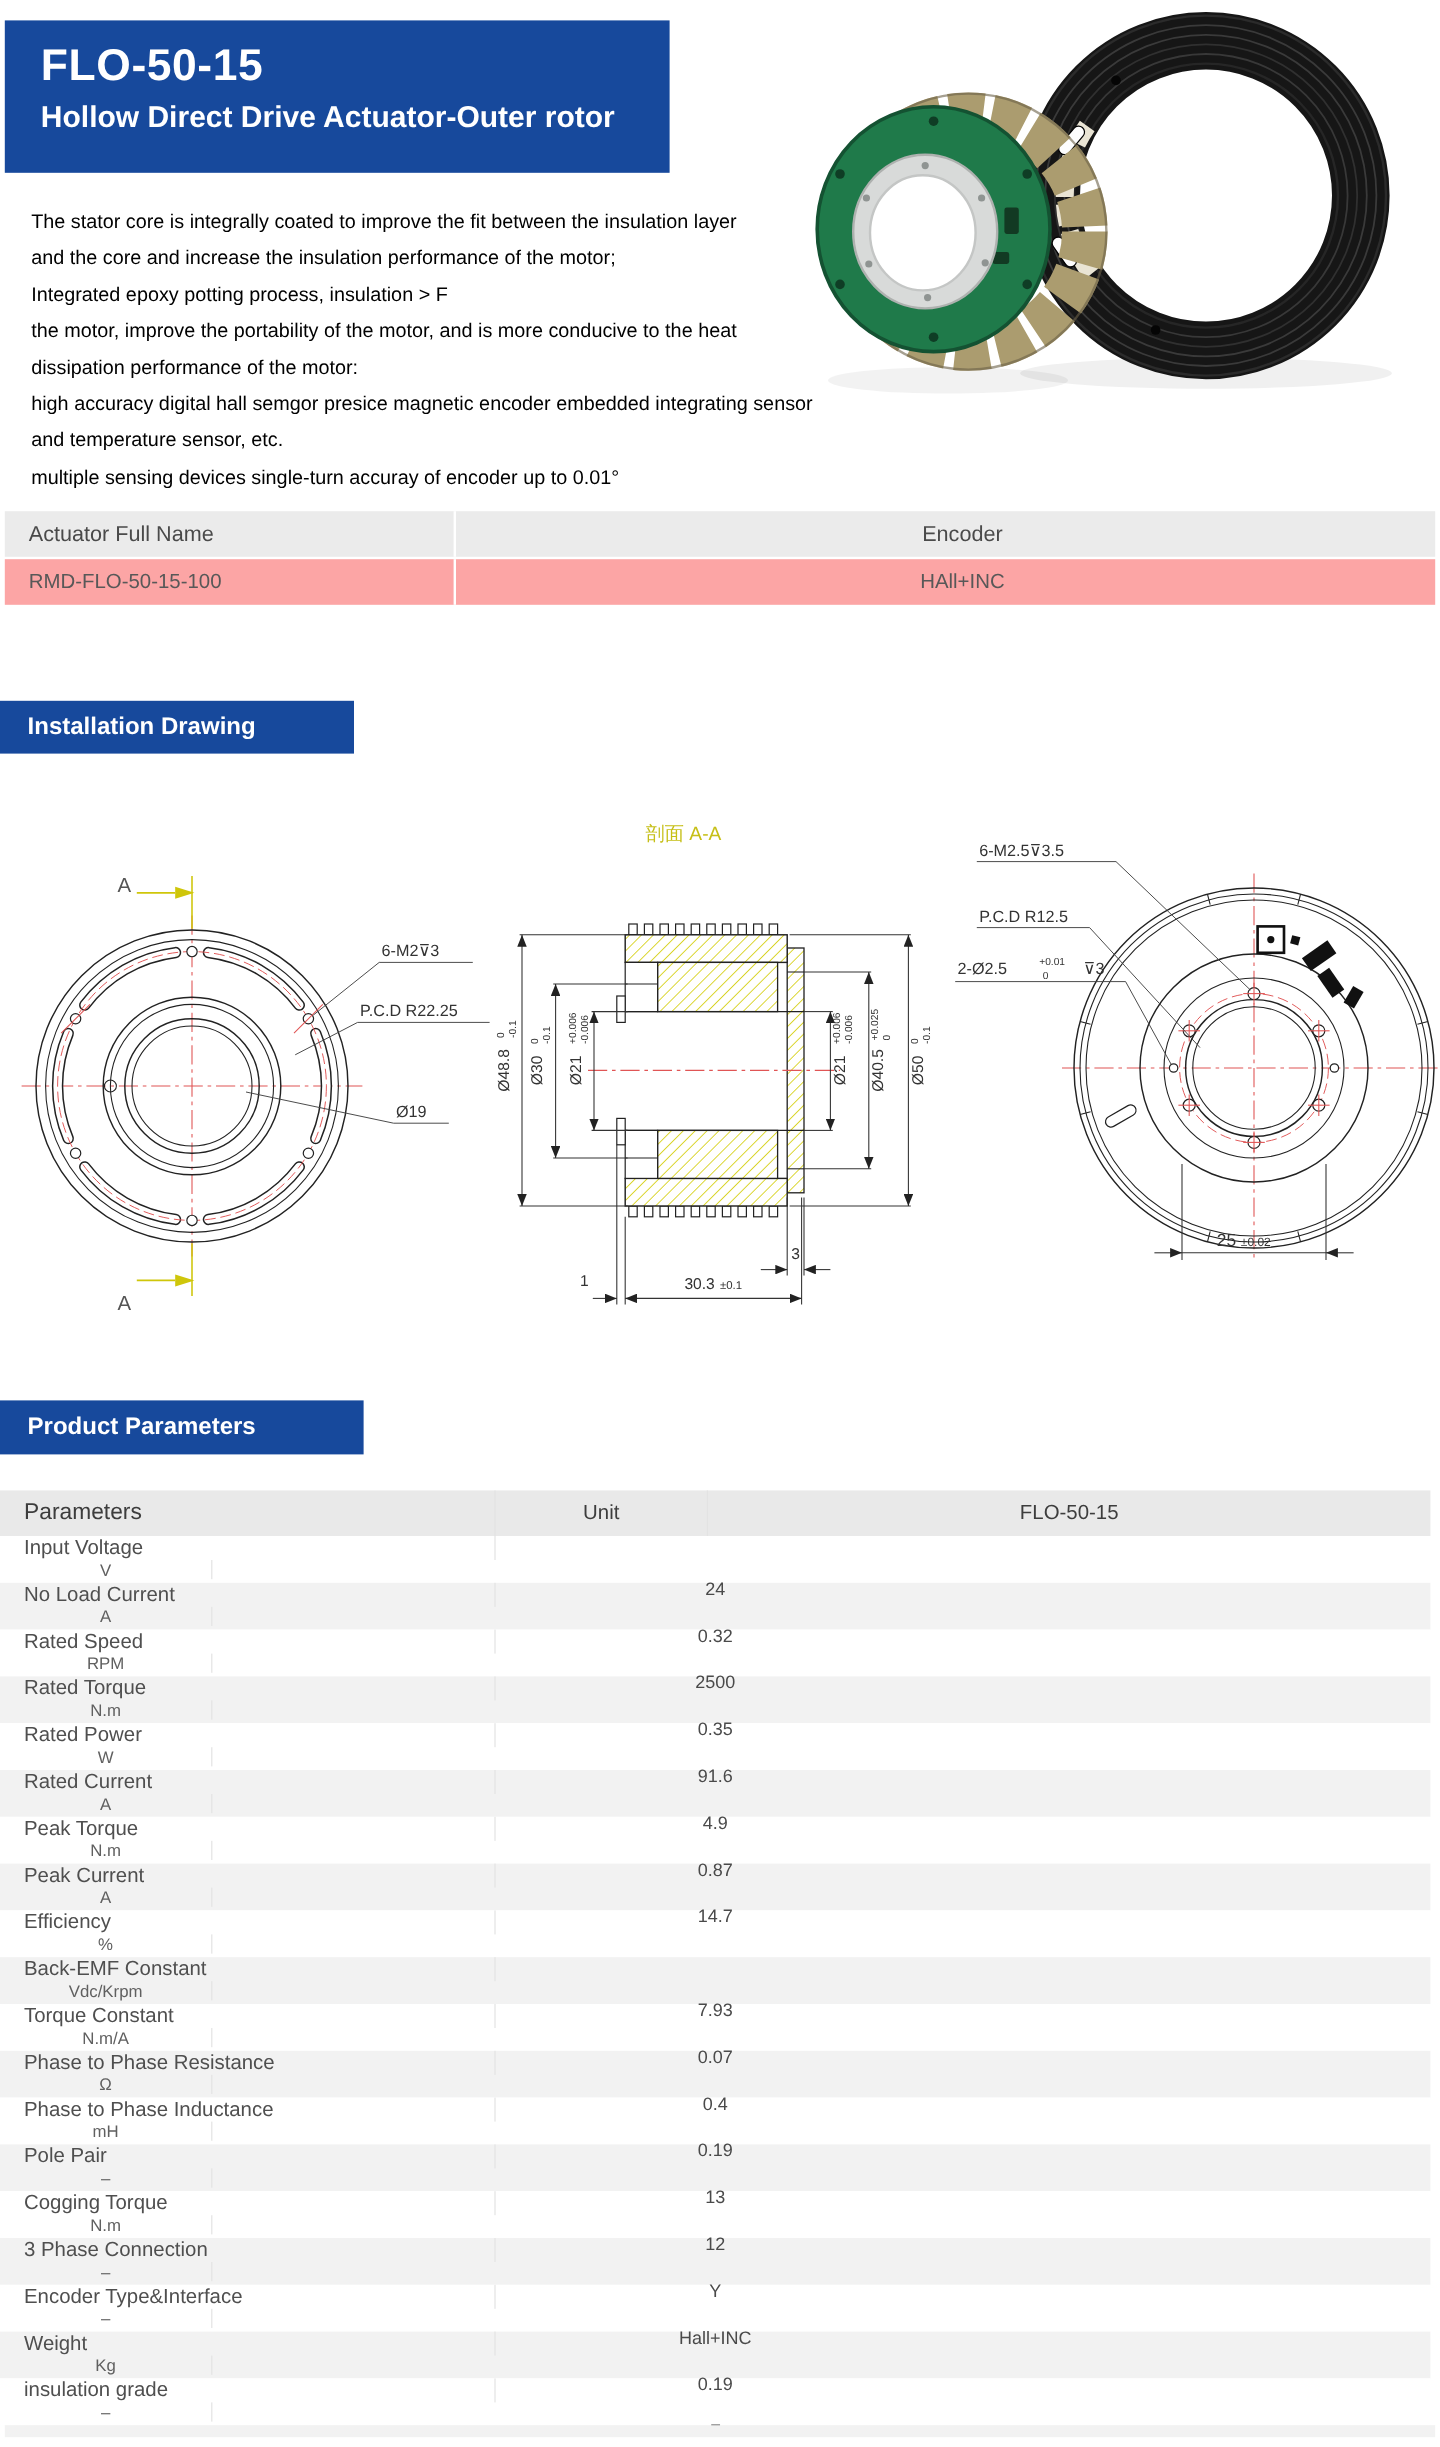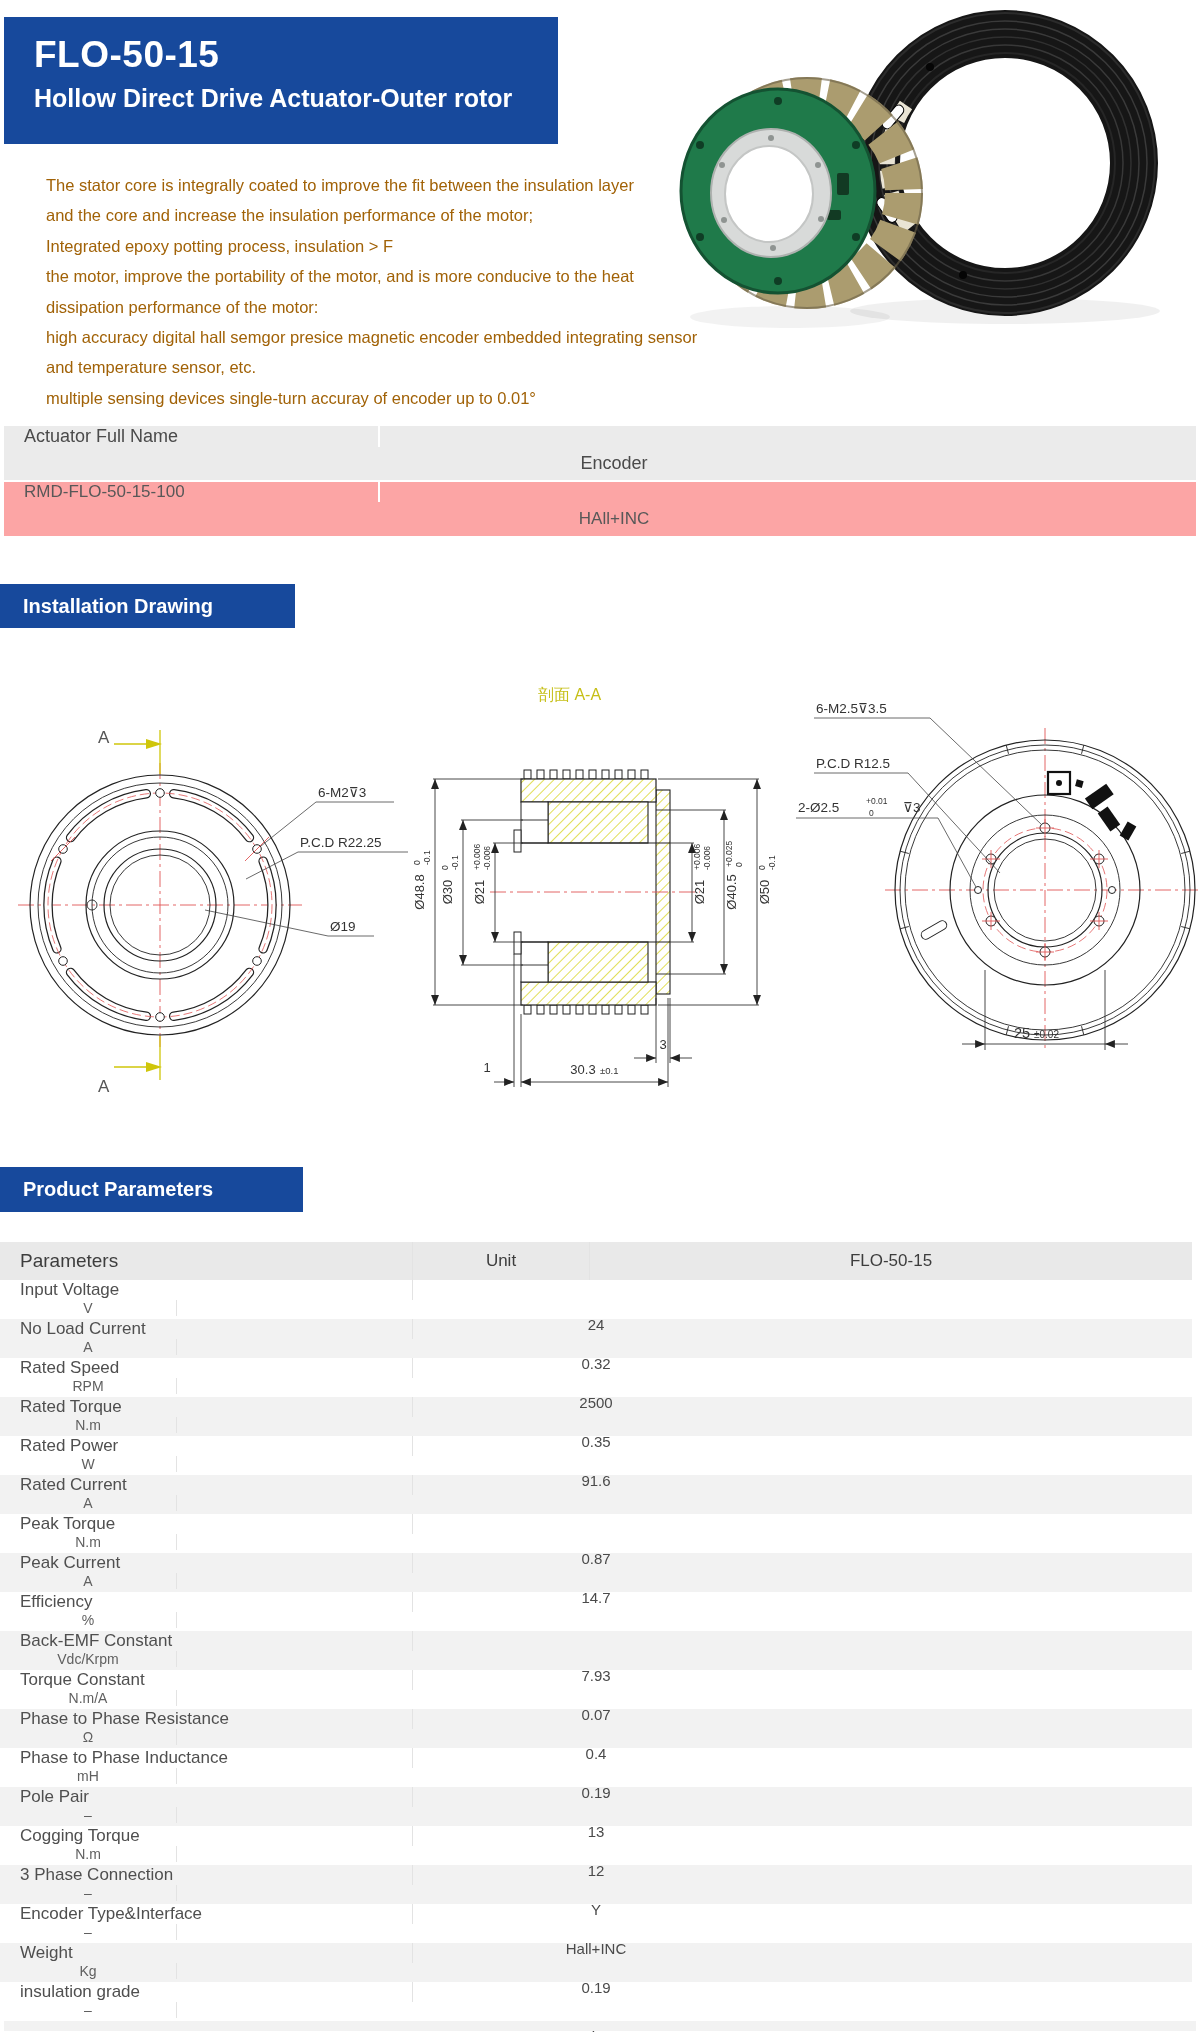--- a/index.html
+++ b/index.html
@@ -6,26 +6,26 @@
   .page{position:relative;width:1200px;height:2039px;background:#fff;
         font-family:"Liberation Sans",sans-serif;overflow:hidden;}
 
   
   .hdr{position:absolute;left:4px;top:17px;width:554px;height:127px;background:#17499c;
        color:#fff;box-sizing:border-box;padding-left:30px;}
   .hdr .model{font-size:37px;font-weight:bold;margin-top:17px;letter-spacing:.5px;}
   .hdr .sub{font-size:25px;font-weight:bold;margin-top:8px;}
 
   
-  .desc{position:absolute;left:46px;top:170px;width:710px;font-size:16.5px;
-        line-height:30.4px;color:#a16207;}
+  .desc{position:absolute;left:26px;top:170px;width:710px;font-size:16.5px;
+        line-height:30.4px;color:#000000;}
 
   
   .t1{position:absolute;left:4px;top:426px;width:1192px;}
-  .t1 .row{display:flex;height:54px;flex-direction:column;}
+  .t1 .row{display:flex;height:38px;}
   .t1 .hrow{background:#ebebeb;font-size:18px;color:#4a4a4a;}
   .t1 .drow{background:#fca5a5;font-size:17px;color:#585858;margin-top:2px;}
   .t1 .c1{width:376px;display:flex;align-items:center;padding-left:20px;
           box-sizing:border-box;border-right:2px solid #fff;}
   .t1 .c2{flex:1;display:flex;align-items:center;justify-content:center;padding-left:28px;}
 
   
   .badge{position:absolute;left:0;background:#17499c;color:#fff;display:flex;
          align-items:center;padding-left:23px;box-sizing:border-box;font-size:20px;font-weight:600;}
   #badge-install{top:584px;width:295px;height:44px;}
@@ -449,20 +449,21 @@
           <div class="pc3">0.35</div>
         </div>
         <div class="prow">
           <div class="pc1">Rated Power</div>
           <div class="pc2">W</div>
           <div class="pc3">91.6</div>
         </div>
         <div class="prow g">
           <div class="pc1">Rated Current</div>
           <div class="pc2">A</div>
+          <div class="pc3">4.9</div>
         </div>
         <div class="prow">
           <div class="pc1">Peak Torque</div>
           <div class="pc2">N.m</div>
           <div class="pc3">0.87</div>
         </div>
         <div class="prow g">
           <div class="pc1">Peak Current</div>
           <div class="pc2">A</div>
           <div class="pc3">14.7</div>

